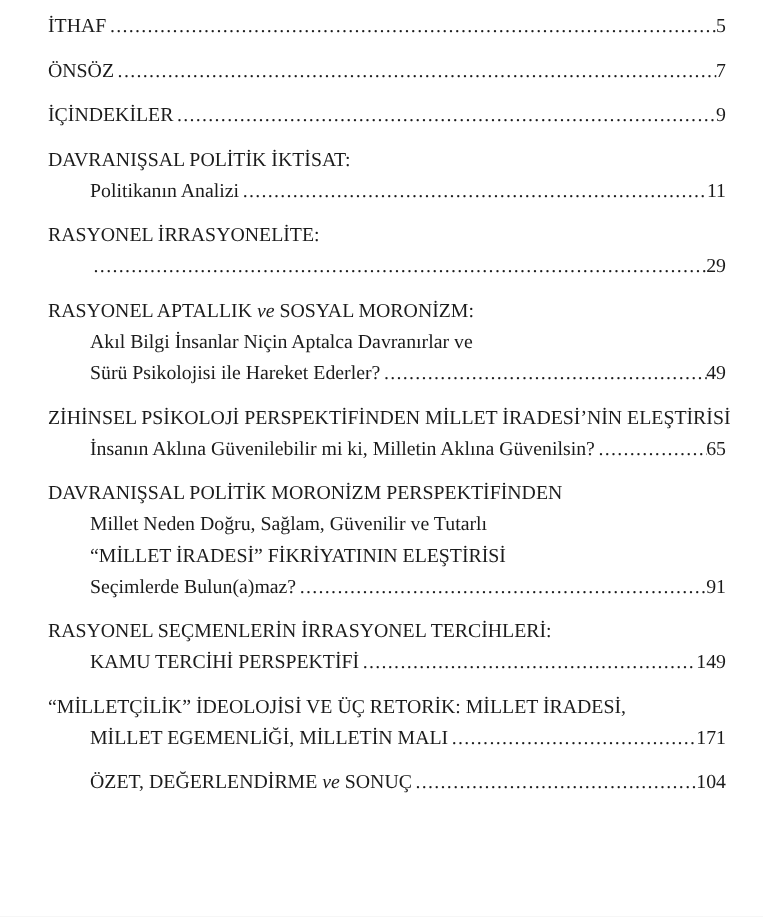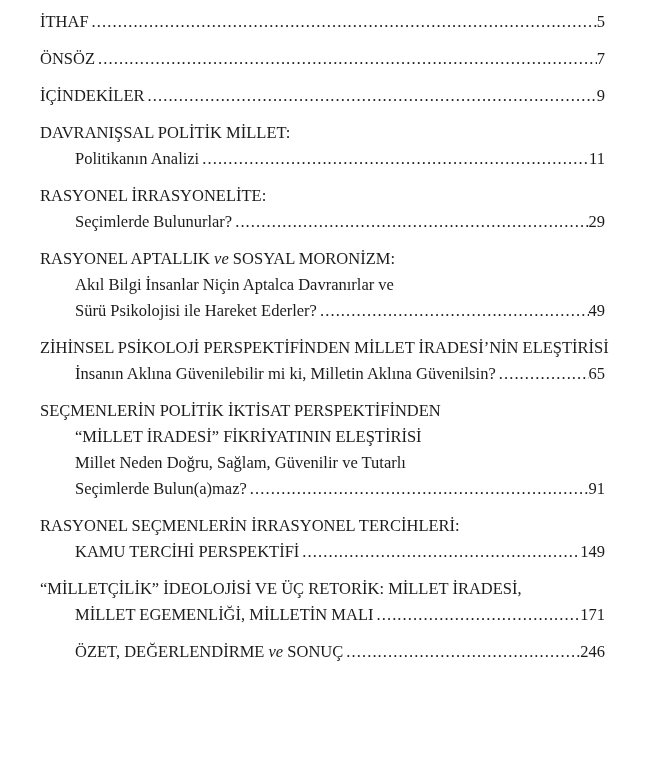--- a/index.html
+++ b/index.html
@@ -70,34 +70,33 @@
       </div>
       <div class="toc-entry">
         <div class="toc-line">
           <span class="line-text"><span>İÇİNDEKİLER</span></span>
           <span class="dot-leader">................................................................................................................................................................................................................................................</span>
           <span class="page-number">9</span>
         </div>
       </div>
       <div class="toc-entry">
         <div class="toc-line">
-          <span class="line-text"><span>DAVRANIŞSAL POLİTİK MİLLET:</span></span>
+          <span class="line-text"><span>DAVRANIŞSAL POLİTİK İKTİSAT:</span></span>
         </div>
         <div class="toc-line indent">
           <span class="line-text"><span>Politikanın Analizi</span></span>
           <span class="dot-leader">................................................................................................................................................................................................................................................</span>
           <span class="page-number">11</span>
         </div>
       </div>
       <div class="toc-entry">
         <div class="toc-line">
           <span class="line-text"><span>RASYONEL İRRASYONELİTE:</span></span>
         </div>
         <div class="toc-line indent">
-          <span class="line-text"><span>Seçimlerde Bulunurlar?</span></span>
           <span class="dot-leader">................................................................................................................................................................................................................................................</span>
           <span class="page-number">29</span>
         </div>
       </div>
       <div class="toc-entry">
         <div class="toc-line">
           <span class="line-text"><span>RASYONEL APTALLIK </span><em>ve</em><span> SOSYAL MORONİZM:</span></span>
         </div>
         <div class="toc-line indent">
           <span class="line-text"><span>Akıl Bilgi İnsanlar Niçin Aptalca Davranırlar ve</span></span>
@@ -113,27 +112,27 @@
           <span class="line-text"><span>ZİHİNSEL PSİKOLOJİ PERSPEKTİFİNDEN MİLLET İRADESİ’NİN ELEŞTİRİSİ</span></span>
         </div>
         <div class="toc-line indent">
           <span class="line-text"><span>İnsanın Aklına Güvenilebilir mi ki, Milletin Aklına Güvenilsin? </span></span>
           <span class="dot-leader">................................................................................................................................................................................................................................................</span>
           <span class="page-number">65</span>
         </div>
       </div>
       <div class="toc-entry">
         <div class="toc-line">
-          <span class="line-text"><span>SEÇMENLERİN POLİTİK İKTİSAT PERSPEKTİFİNDEN</span></span>
+          <span class="line-text"><span>DAVRANIŞSAL POLİTİK MORONİZM PERSPEKTİFİNDEN</span></span>
+        </div>
+        <div class="toc-line indent">
+          <span class="line-text"><span>Millet Neden Doğru, Sağlam, Güvenilir ve Tutarlı</span></span>
         </div>
         <div class="toc-line indent">
           <span class="line-text"><span>“MİLLET İRADESİ” FİKRİYATININ ELEŞTİRİSİ</span></span>
-        </div>
-        <div class="toc-line indent">
-          <span class="line-text"><span>Millet Neden Doğru, Sağlam, Güvenilir ve Tutarlı</span></span>
         </div>
         <div class="toc-line indent">
           <span class="line-text"><span>Seçimlerde Bulun(a)maz?</span></span>
           <span class="dot-leader">................................................................................................................................................................................................................................................</span>
           <span class="page-number">91</span>
         </div>
       </div>
       <div class="toc-entry">
         <div class="toc-line">
           <span class="line-text"><span>RASYONEL SEÇMENLERİN İRRASYONEL TERCİHLERİ:</span></span>
@@ -151,17 +150,17 @@
         <div class="toc-line indent">
           <span class="line-text"><span>MİLLET EGEMENLİĞİ, MİLLETİN MALI</span></span>
           <span class="dot-leader">................................................................................................................................................................................................................................................</span>
           <span class="page-number">171</span>
         </div>
       </div>
       <div class="toc-entry">
         <div class="toc-line indent">
           <span class="line-text"><span>ÖZET, DEĞERLENDİRME </span><em>ve</em><span> SONUÇ</span></span>
           <span class="dot-leader">................................................................................................................................................................................................................................................</span>
-          <span class="page-number">246</span>
+          <span class="page-number">104</span>
         </div>
       </div>
     </div>
 </div>
 
 </body></html>

